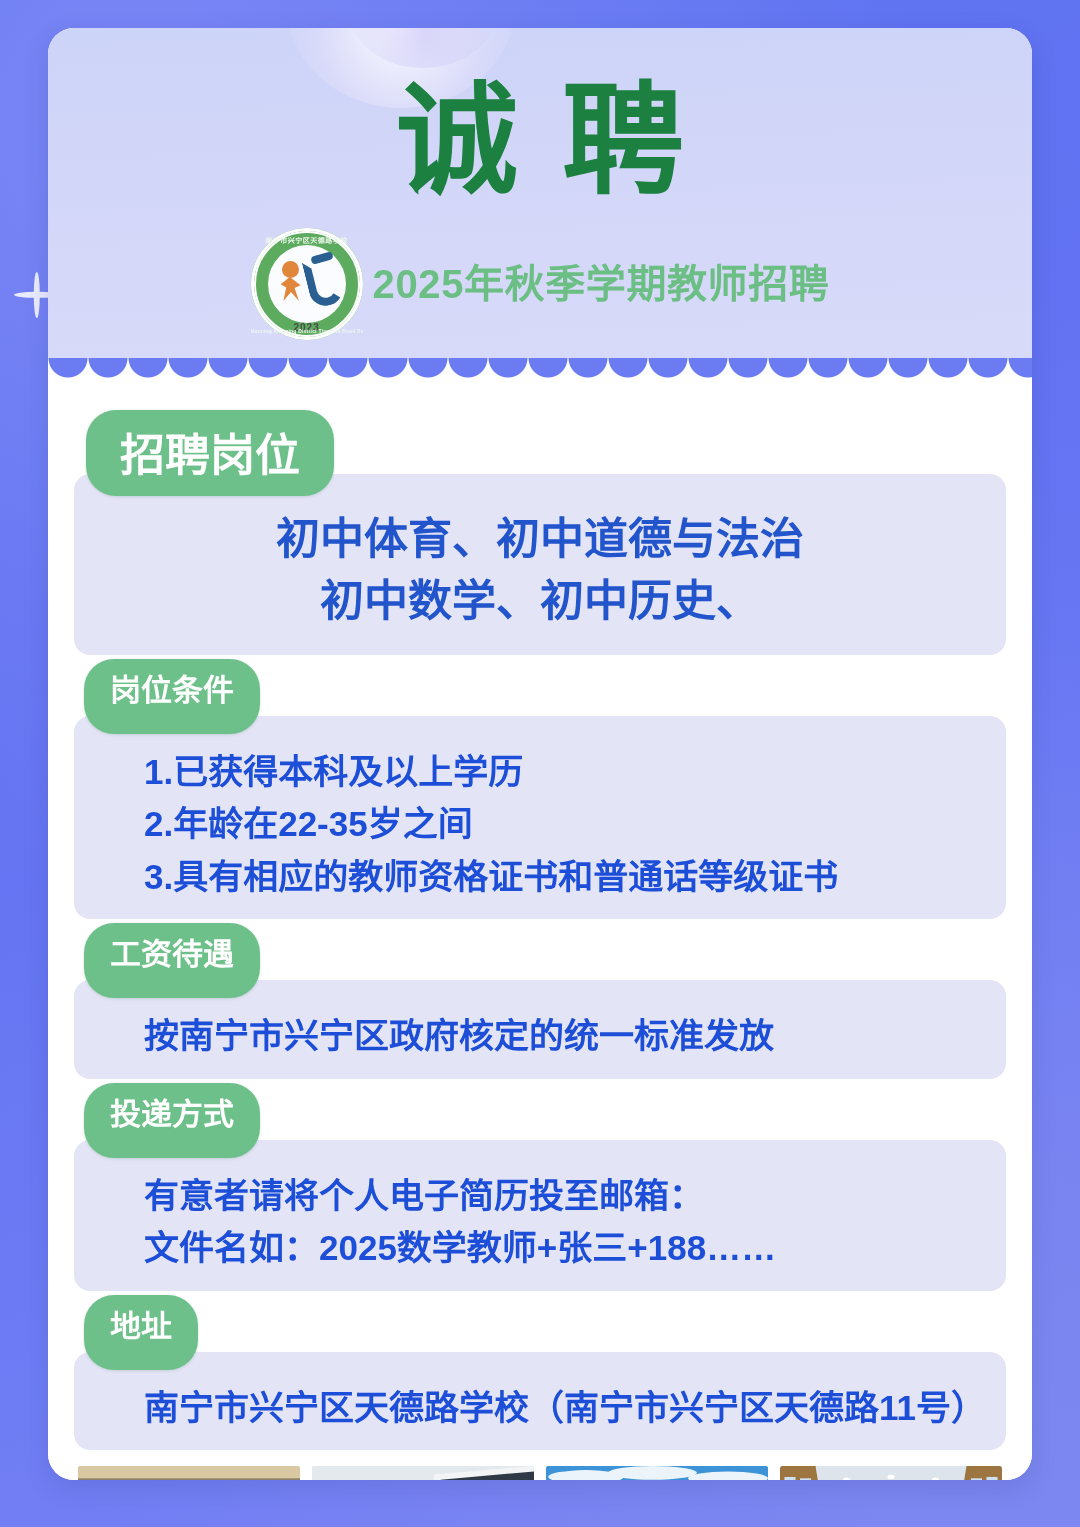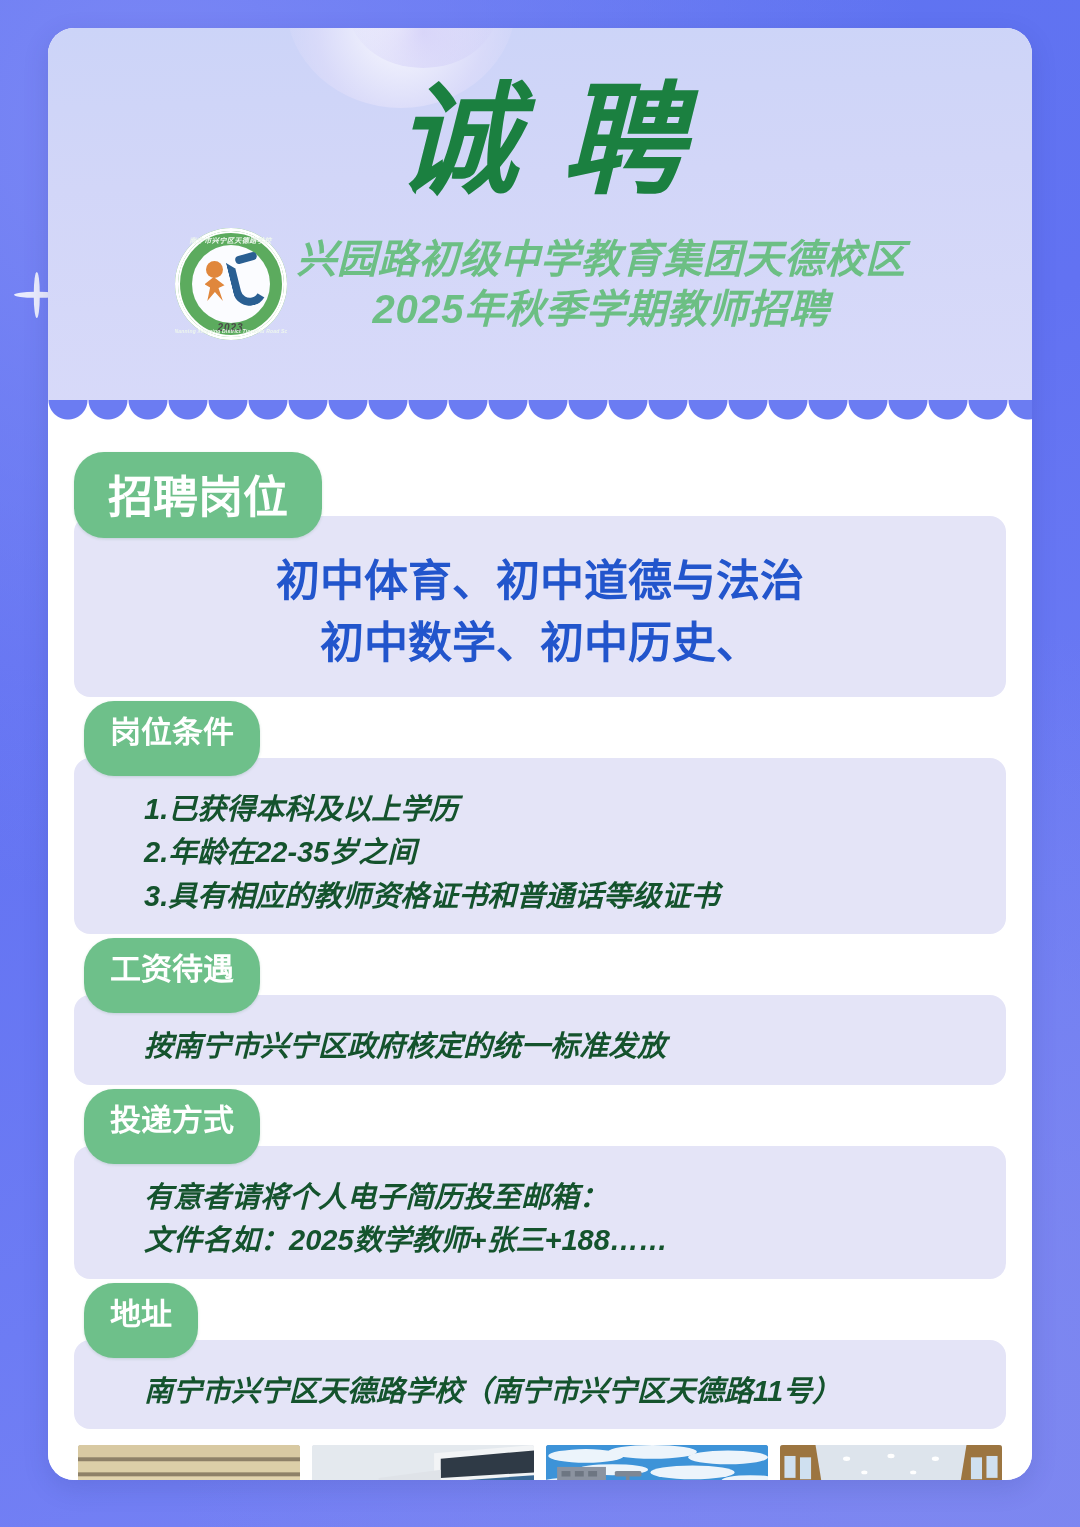--- a/index.html
+++ b/index.html
@@ -43,24 +43,23 @@
     width:984px; height:1452px;
     background:#ffffff;
     border-radius:26px;
     overflow:hidden;
     box-shadow:0 8px 26px rgba(40,50,130,.16);
   }
 
   
   #header {
     position:relative;
-    height:372px;
+    height:330px;
     background:linear-gradient(178deg,#ccd4f8 0%,#d2d6f8 40%,#d8daf9 100%);
     overflow:hidden;
-    font-style:italic;
   }
   
   #header .bubble {
     position:absolute;
     width:230px; height:210px;
     left:238px; top:-130px;
     border-radius:50%;
     background:radial-gradient(ellipse at 50% 60%,
         rgba(255,255,255,.90) 0%,
         rgba(226,223,250,.55) 52%,
@@ -208,21 +207,21 @@
   .pill {
     display:inline-block;
     position:relative; z-index:3;
     background:#6ec08a;
     color:#ffffff;
     font-weight:900;
     border-radius:30px;
     white-space:nowrap;
     box-shadow:0 1px 3px rgba(60,130,90,.2);
   }
-  .pill-lg { font-size:45px; padding:9px 34px 12px; margin-left:0; }
+  .pill-lg { font-size:45px; padding:9px 34px 12px; margin-left:12px; }
   .pill-sm { font-size:31px; padding:6px 26px 24px; margin-left:10px; }
 
   .panel {
     position:relative;
     background:#e4e4f7;
     border-radius:16px;
     margin-top:-22px;
     padding:34px 26px 22px 26px;
   }
   .panel-tight { margin-top:-18px; padding:30px 26px 16px 26px; }
@@ -230,27 +229,26 @@
   .pos-line {
     color:#2255cc;
     font-weight:900;
     font-size:44px;
     line-height:1.42;
     text-align:center;
     white-space:nowrap;
   }
 
   .cond-line, .body-line {
-    color:#14532d;
+    color:#1d4ed8;
     font-weight:800;
-    font-size:29px;
+    font-size:35px;
     line-height:1.50;
     padding-left:44px;
     white-space:nowrap;
-    font-style:italic;
   }
 
   
   #photos {
     margin-top:16px;
     padding:0 4px 0 4px;
     display:grid;
     grid-template-columns:repeat(4,1fr);
     gap:10px 12px;
   }
@@ -287,21 +285,20 @@
           <div class="arc-text-top">南宁市兴宁区天德路学校</div>
           <div class="fig-blue"></div>
           <div class="fig-blue-top"></div>
           <div class="fig-head"></div>
           <div class="fig-body"></div>
           <div class="year">2023</div>
           <div class="arc-text-bot">Nanning Xingning District Tiandelu Road School</div>
         </div>
 
         <div id="subtitle-text">
-          <div class="sub-line">兴园路初级中学教育集团天德校区</div>
           <div class="sub-line">2025年秋季学期教师招聘</div>
         </div>
       </div>
     </div>
 
     <div id="scallop"></div>
 
     <div id="body">
 
       <div class="section">

